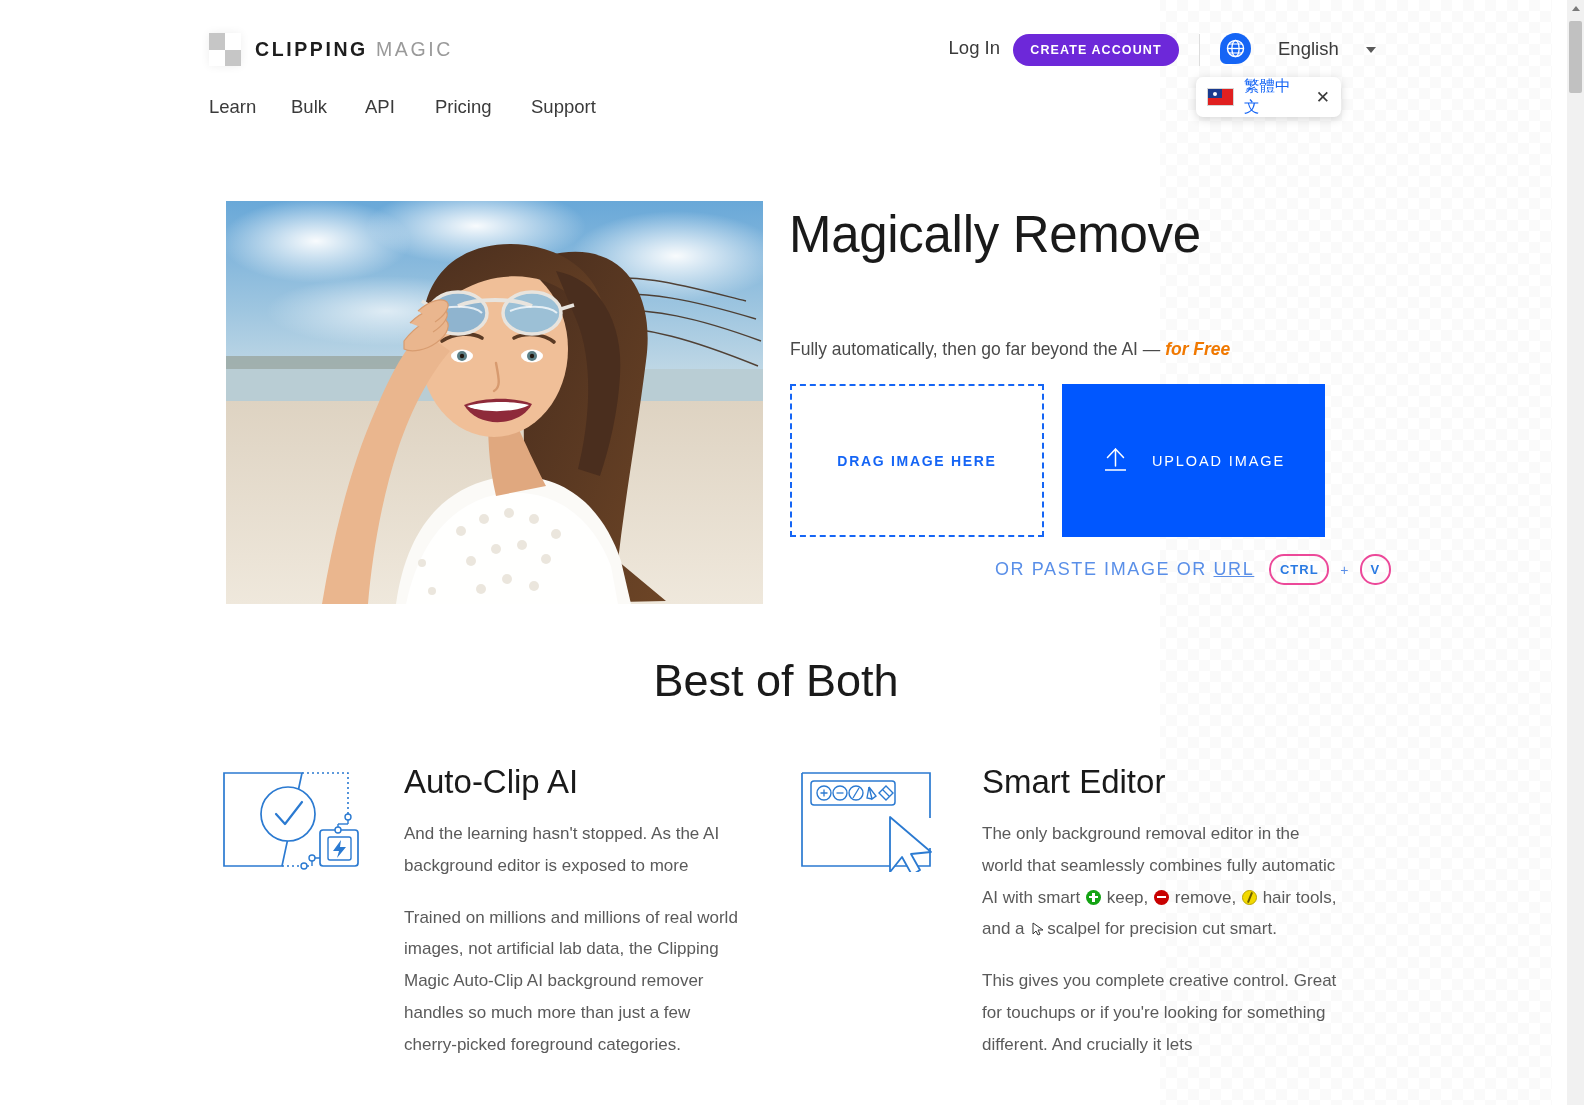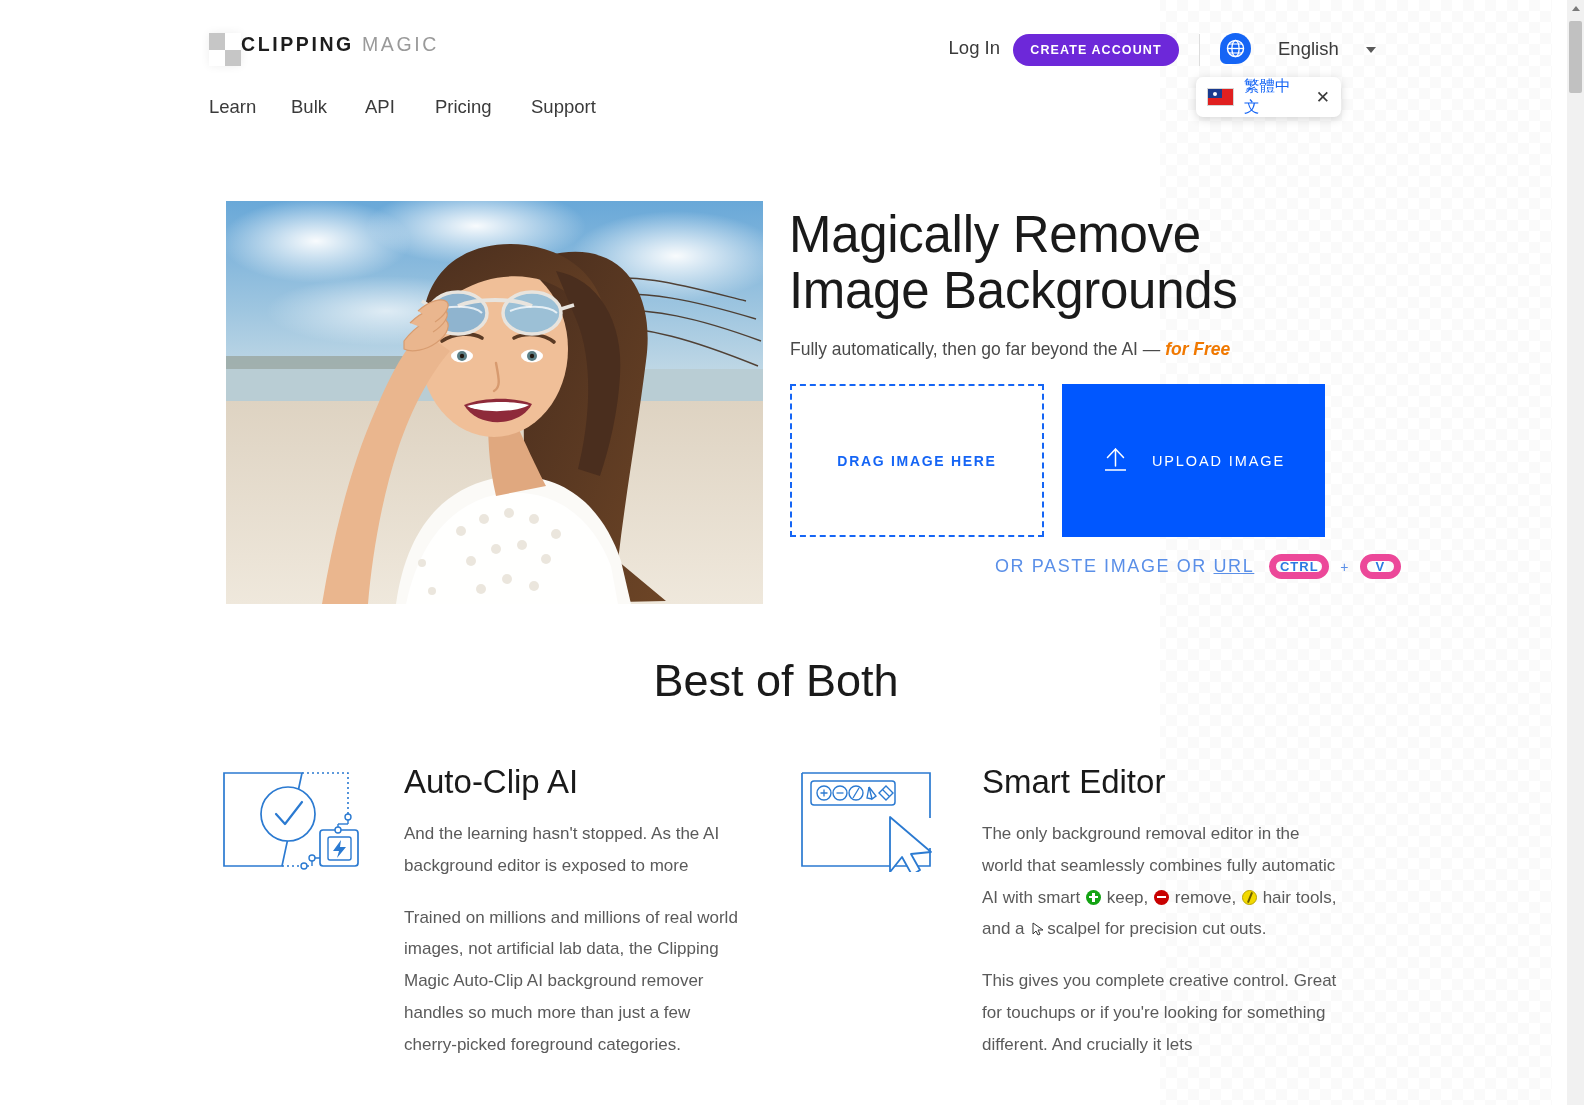--- a/index.html
+++ b/index.html
@@ -45,21 +45,22 @@
     z-index: 5;
     width: 1567px;
     height: 1105px;
   }
 
   
   .logo-wrap {
     position: absolute;
     left: 209px; top: 33px;
     display: flex;
-    align-items: flex-start;
+    align-items: center;
+    gap: 14px;
   }
   .logo-mark {
     width: 32px; height: 33px;
     background: #fff;
     position: relative;
     box-shadow: 0 0 10px rgba(0,0,0,.07);
   }
   .logo-mark i {
     position: absolute;
     width: 16px; height: 16.5px;
@@ -275,23 +276,23 @@
     color: #5a8fe8;
   }
   .paste-text a {
     color: #5a8fe8;
     text-decoration: underline;
   }
   .key {
     display: inline-flex;
     align-items: center;
     justify-content: center;
-    height: 25px;
+    height: 31px;
     min-width: 31px;
-    border: 7px solid #ec4899;
+    border: 2px solid #ec4899;
     border-radius: 15px;
     color: #2a7ae2;
     font-size: 13px;
     font-weight: 700;
     letter-spacing: 1px;
     padding: 0 9px;
   }
   .key.ctrl { margin-left: 15px; width: 60px; }
   .plus { color: #5a8fe8; font-size: 14px; margin: 0 11px; }
 
@@ -557,21 +558,20 @@
       <g fill="#eab68e" stroke="#d89c70" stroke-width="1.2">
         <path d="M178 140 C 190 124, 208 114, 218 118 C 226 122, 222 134, 210 142 C 200 149, 186 152, 178 148 Z"></path>
         <path d="M184 122 C 196 110, 212 104, 219 109 C 225 114, 218 124, 207 131"></path>
         <path d="M192 110 C 203 100, 216 96, 221 101 C 225 106, 218 115, 209 121"></path>
       </g>
     </svg>
   </div>
 
   <h1 class="hero-title">
     <span>Magically Remove</span><br>
-    <span>Image Backgrounds</span>
   </h1>
 
   <p class="hero-sub">
     <span>Fully automatically, then go far beyond the AI — </span><span class="free">for Free</span>
   </p>
 
   <div class="dropzone">
     <span>DRAG IMAGE HERE</span>
   </div>
 
@@ -638,21 +638,21 @@
         <path d="M84.5 27.5 L91.5 34.5" stroke="#2b7ad1" stroke-width="1.2"></path>
         <path d="M92 55 L92 110 L104 95 L114 113 L122 108 L113 92 L133 90 Z" fill="#fff" stroke="#2b7ad1" stroke-width="1.8" stroke-linejoin="round"></path>
       </svg>
     </div>
     <div class="feature-body">
       <div class="feature-title">Smart Editor</div>
       <p class="feature-p"><span>The only background removal editor in the world that seamlessly combines fully automatic AI with smart </span><span class="inline-ico ico-keep"></span> <span>keep,</span>
         <span class="inline-ico ico-remove"></span> <span>remove,</span>
         <span class="inline-ico ico-hair"></span> <span>hair tools, and a </span><span class="ico-scalpel"><svg width="14" height="14" viewBox="0 0 14 14">
               <path d="M2 1 L2 12 L5 9 L7 13 L9 12 L7 8 L12 8 Z" fill="#fff" stroke="#333" stroke-width="1"></path>
-            </svg></span><span>scalpel for precision cut outs.</span></p>
+            </svg></span><span>scalpel for precision cut smart.</span></p>
       <p class="feature-p">This gives you complete creative control. Great for touchups or if you're looking for something different. And crucially it lets</p>
     </div>
   </div>
 
 </div>
 
 <div class="right-strip"></div>
 <div class="scrollbar">
   <div class="sb-up">
       <i></i>

